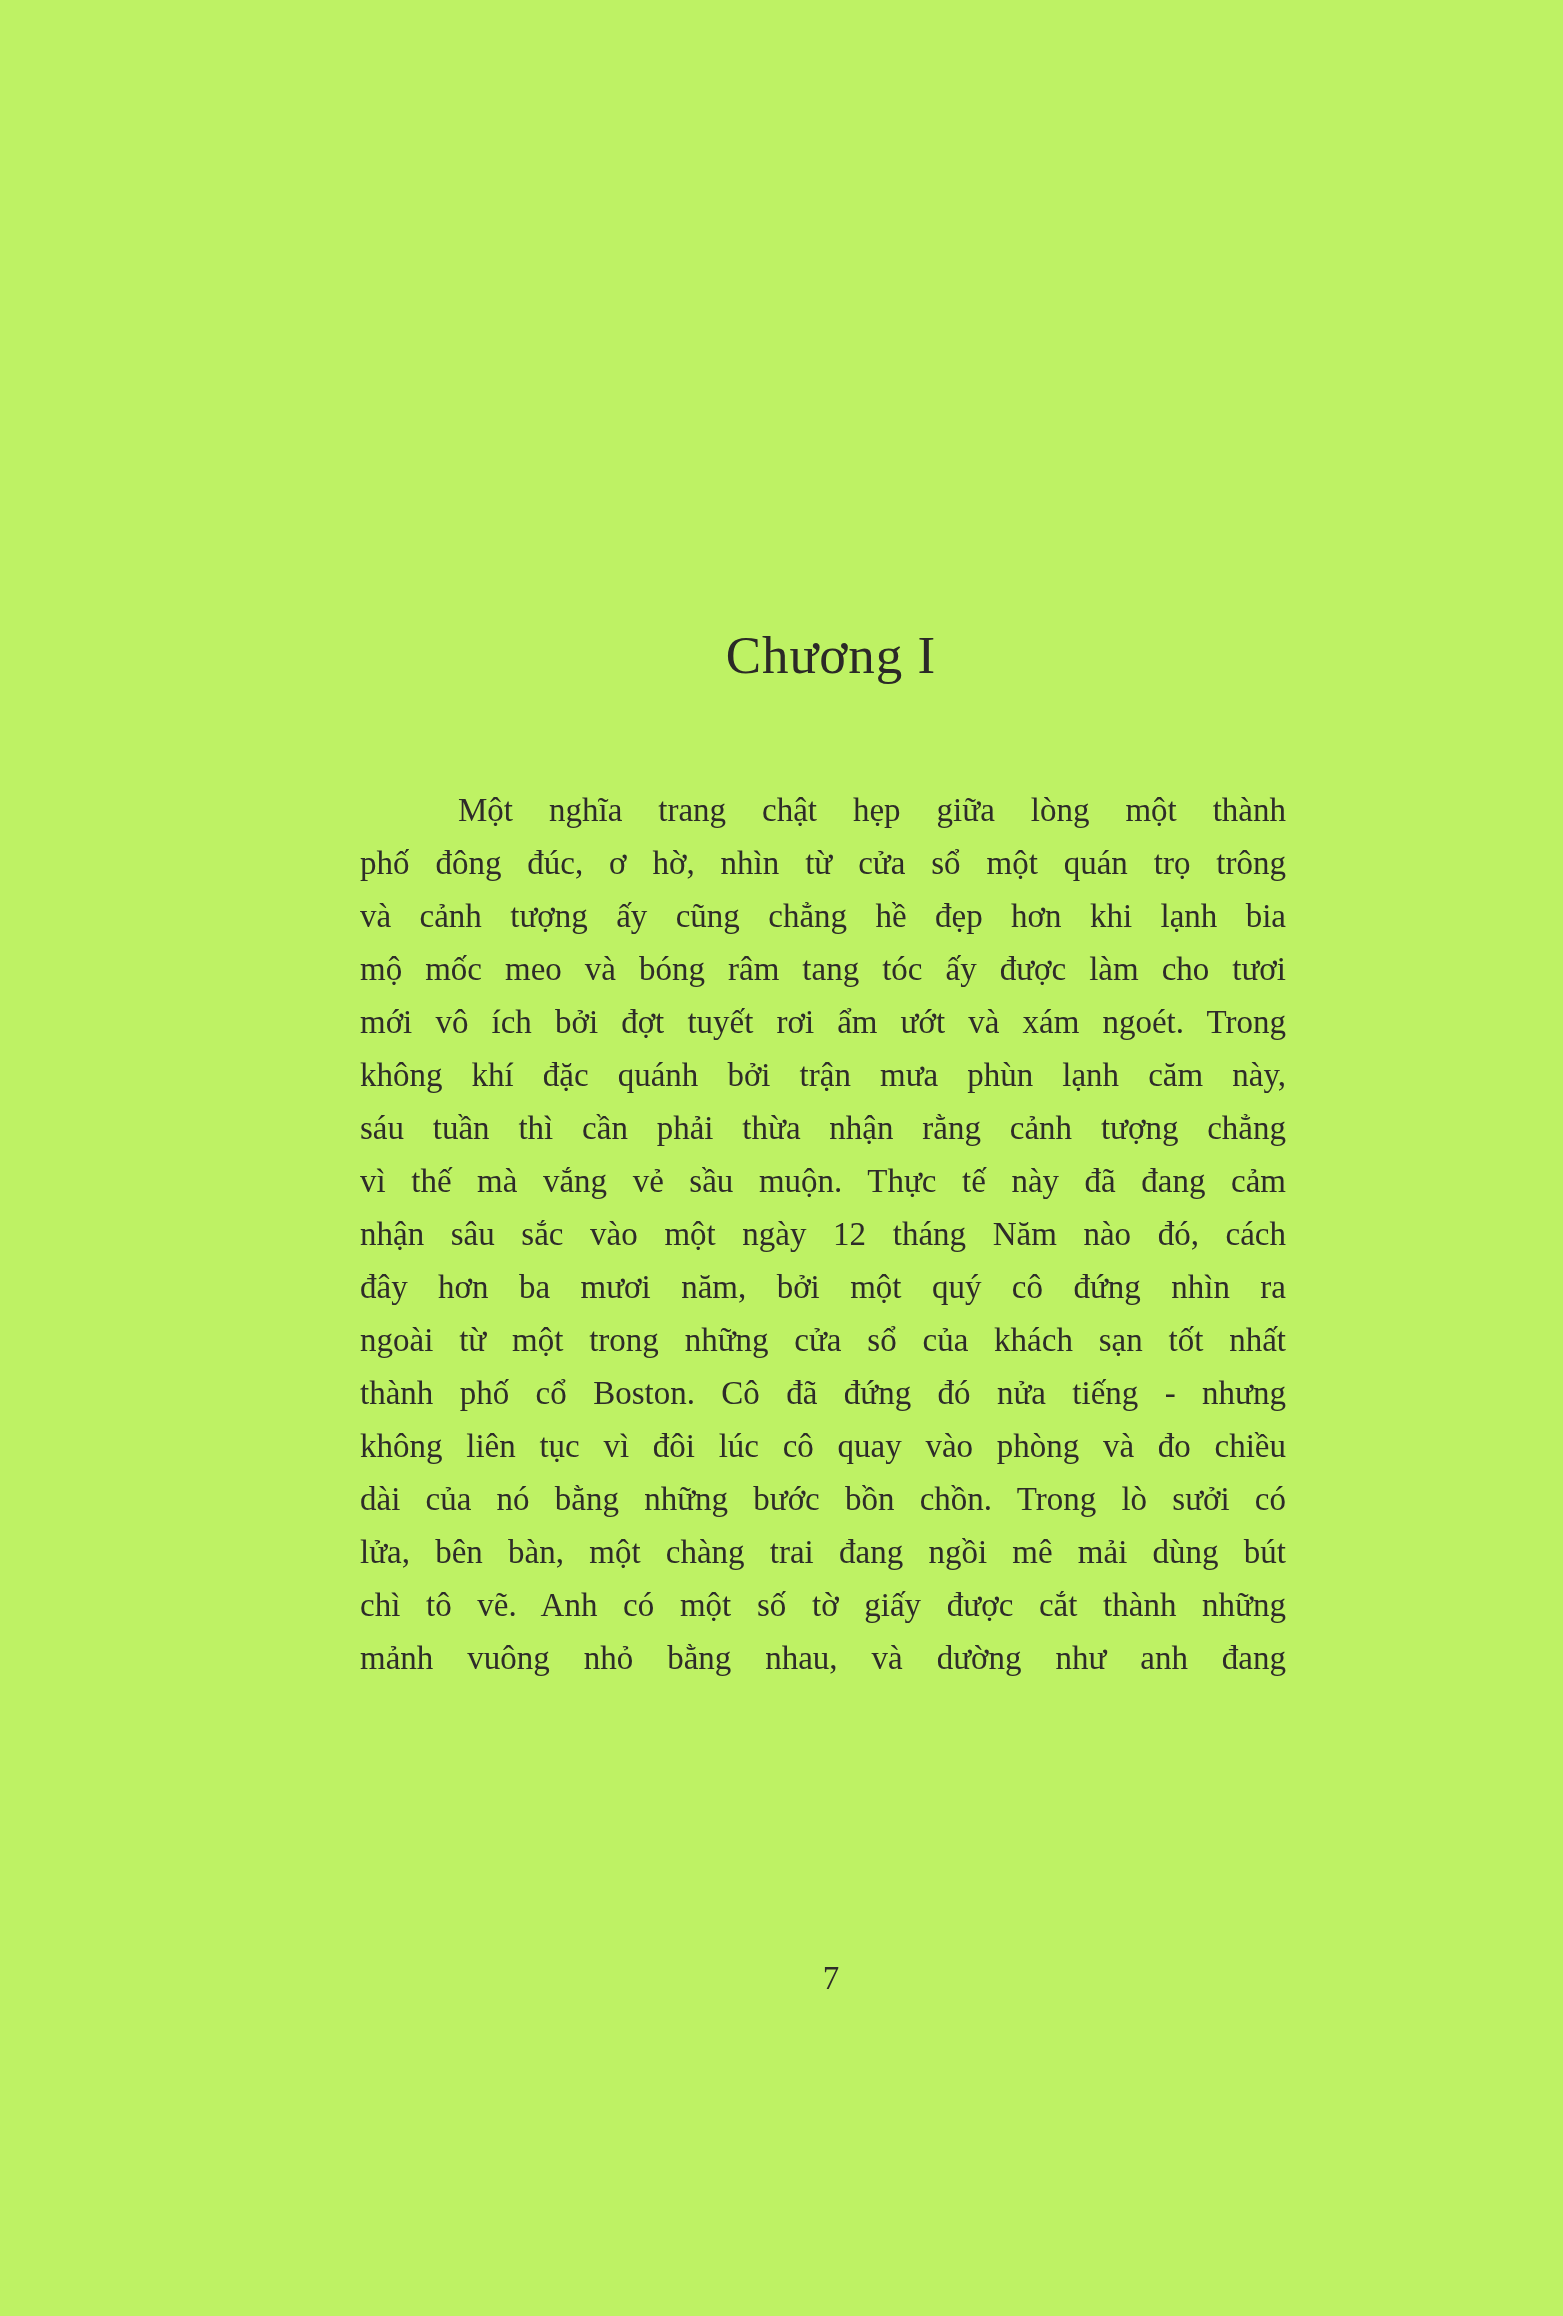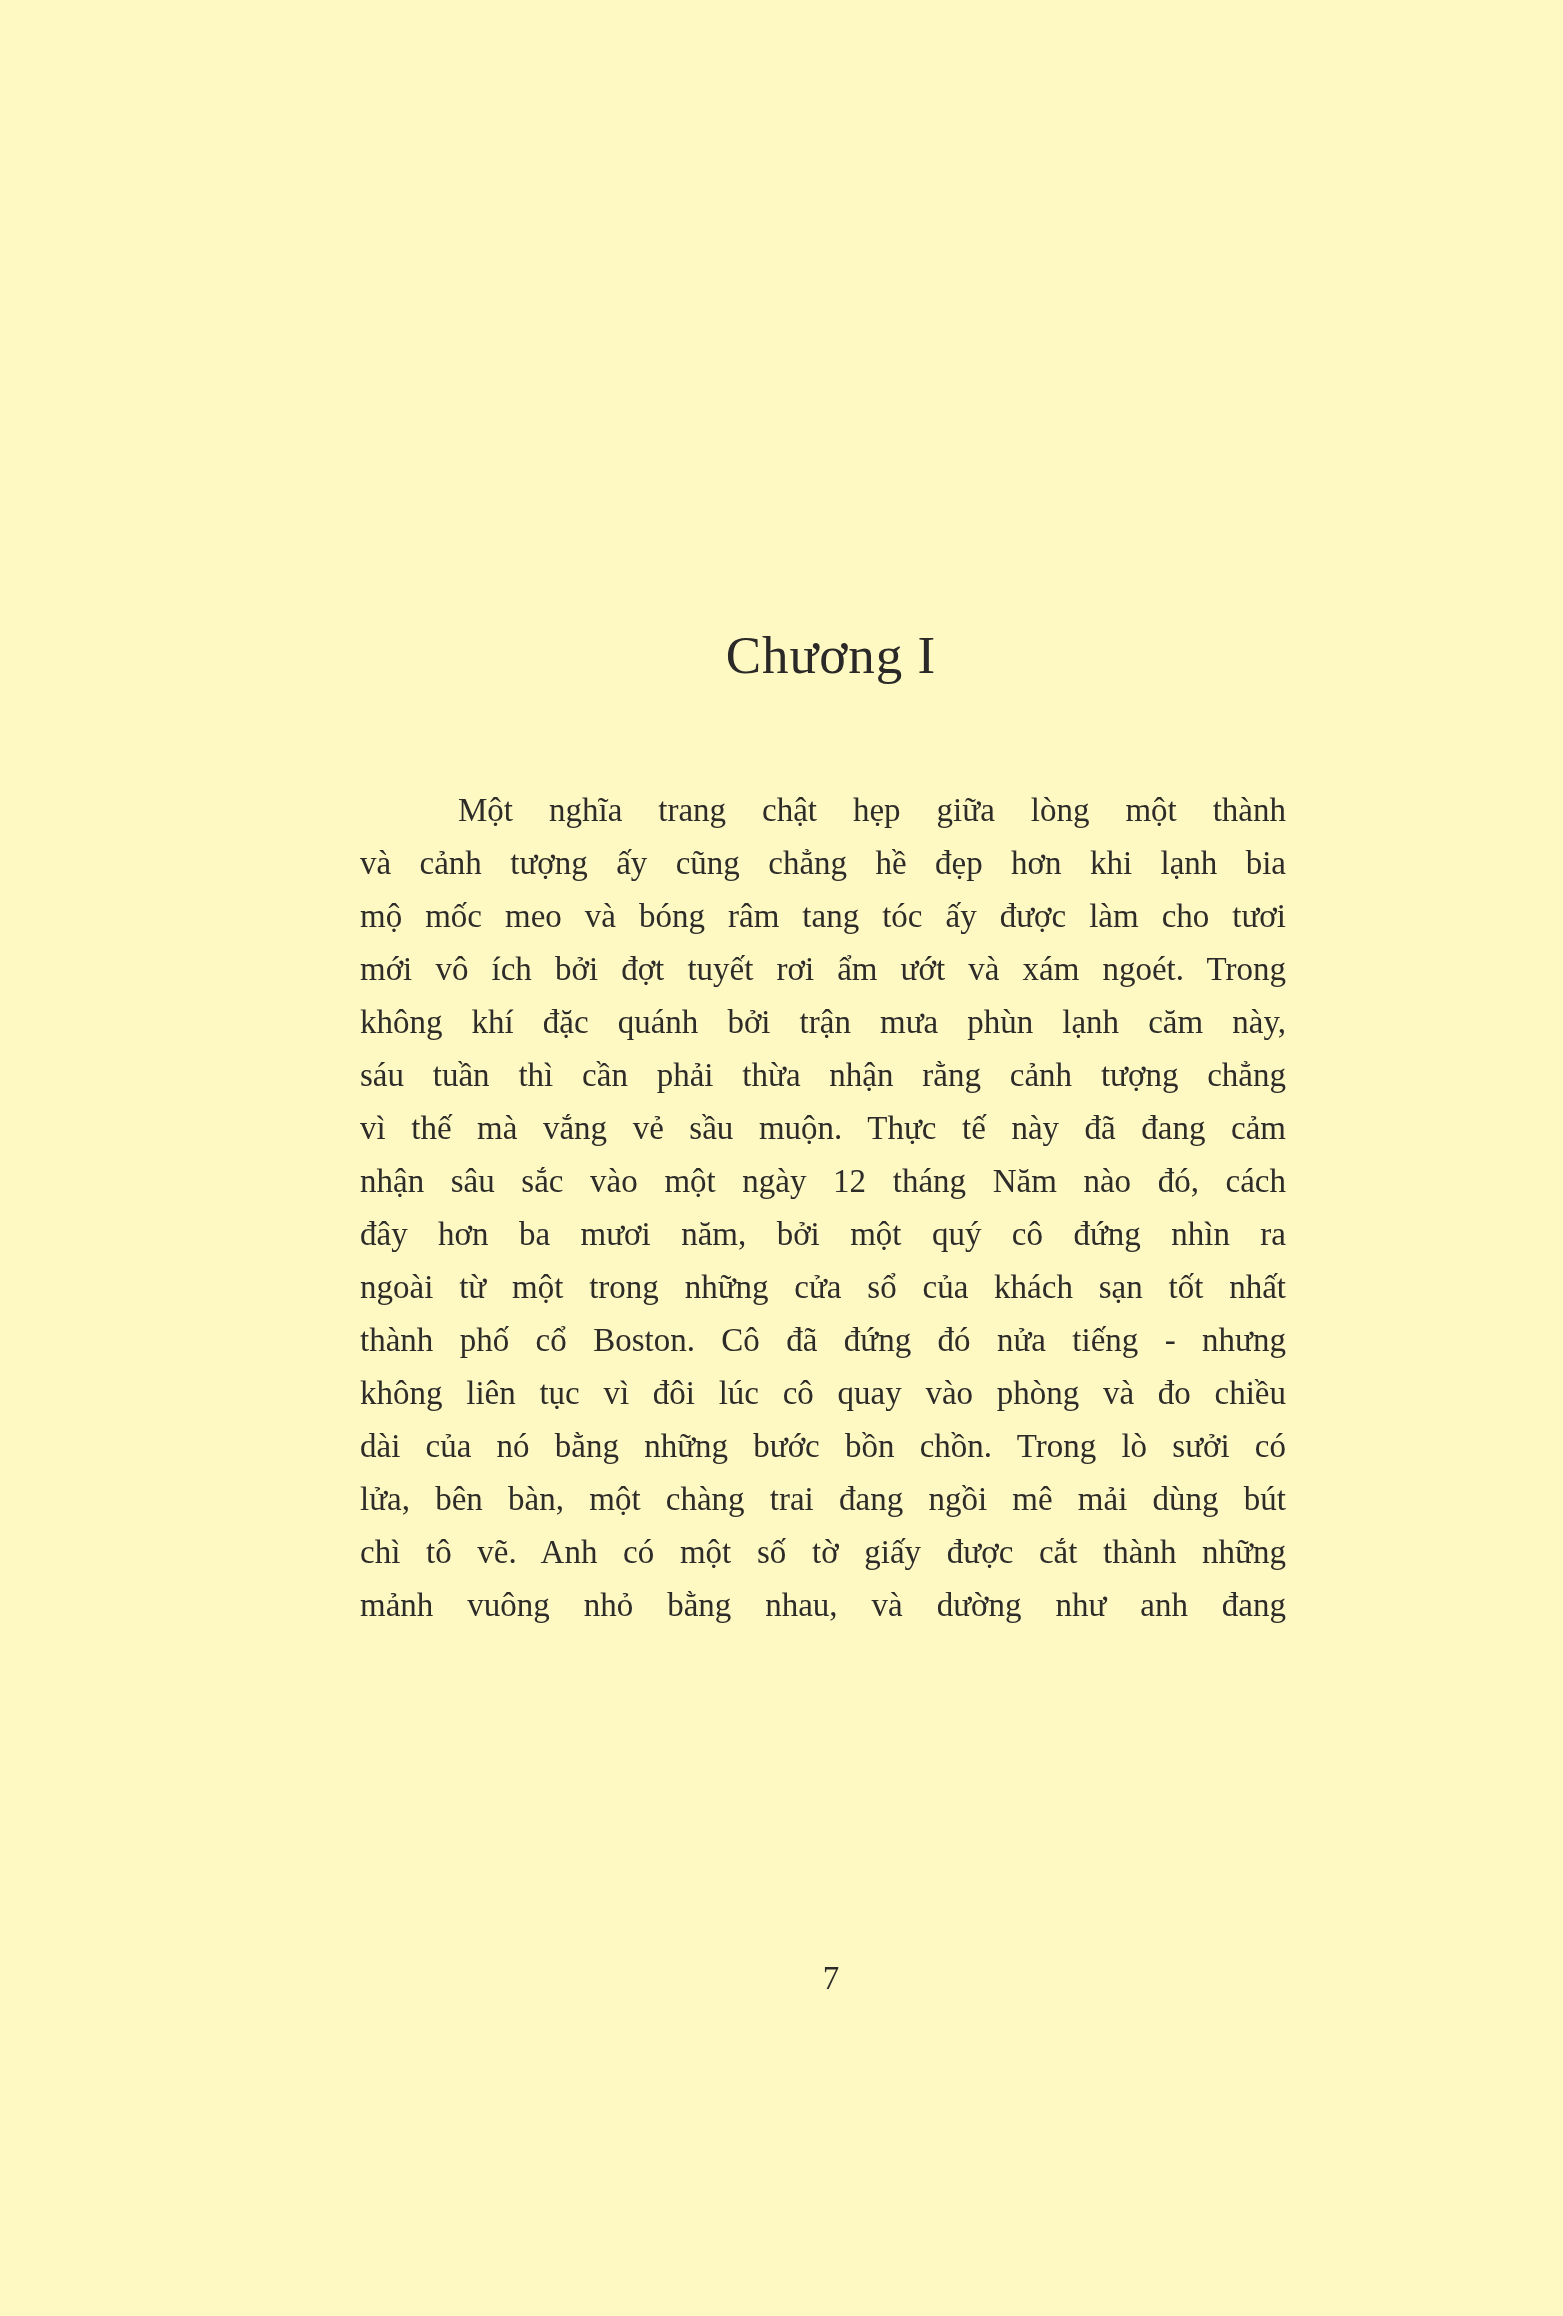--- a/index.html
+++ b/index.html
@@ -10,21 +10,21 @@
     body {
       background: #ffffff;
       font-family: "Liberation Serif", "DejaVu Serif", serif;
       color: #2e2c29;
       position: relative;
       overflow: hidden;
     }
     .book-page {
       position: absolute;
       inset: 0;
-      background: #fef9c3;
+      background: #bef264;
     }
     .chapter-title {
       position: absolute;
       top: 625px;
       left: 368px;
       width: 926px;
       text-align: center;
       font-size: 53px;
       font-weight: 400;
       letter-spacing: 1px;
@@ -59,20 +59,21 @@
     }
   </style>
 </head>
 <body>
 
 <div class="book-page">
   <h1 class="chapter-title">Chương I</h1>
 
   <div class="body-text">
       <div class="text-line first-line">Một nghĩa trang chật hẹp giữa lòng một thành</div>
+      <div class="text-line">phố đông đúc, ơ hờ, nhìn từ cửa sổ một quán trọ trông</div>
       <div class="text-line">và cảnh tượng ấy cũng chẳng hề đẹp hơn khi lạnh bia</div>
       <div class="text-line">mộ mốc meo và bóng râm tang tóc ấy được làm cho tươi</div>
       <div class="text-line">mới vô ích bởi đợt tuyết rơi ẩm ướt và xám ngoét. Trong</div>
       <div class="text-line">không khí đặc quánh bởi trận mưa phùn lạnh căm này,</div>
       <div class="text-line">sáu tuần thì cần phải thừa nhận rằng cảnh tượng chẳng</div>
       <div class="text-line">vì thế mà vắng vẻ sầu muộn. Thực tế này đã đang cảm</div>
       <div class="text-line">nhận sâu sắc vào một ngày 12 tháng Năm nào đó, cách</div>
       <div class="text-line">đây hơn ba mươi năm, bởi một quý cô đứng nhìn ra</div>
       <div class="text-line">ngoài từ một trong những cửa sổ của khách sạn tốt nhất</div>
       <div class="text-line">thành phố cổ Boston. Cô đã đứng đó nửa tiếng - nhưng</div>

